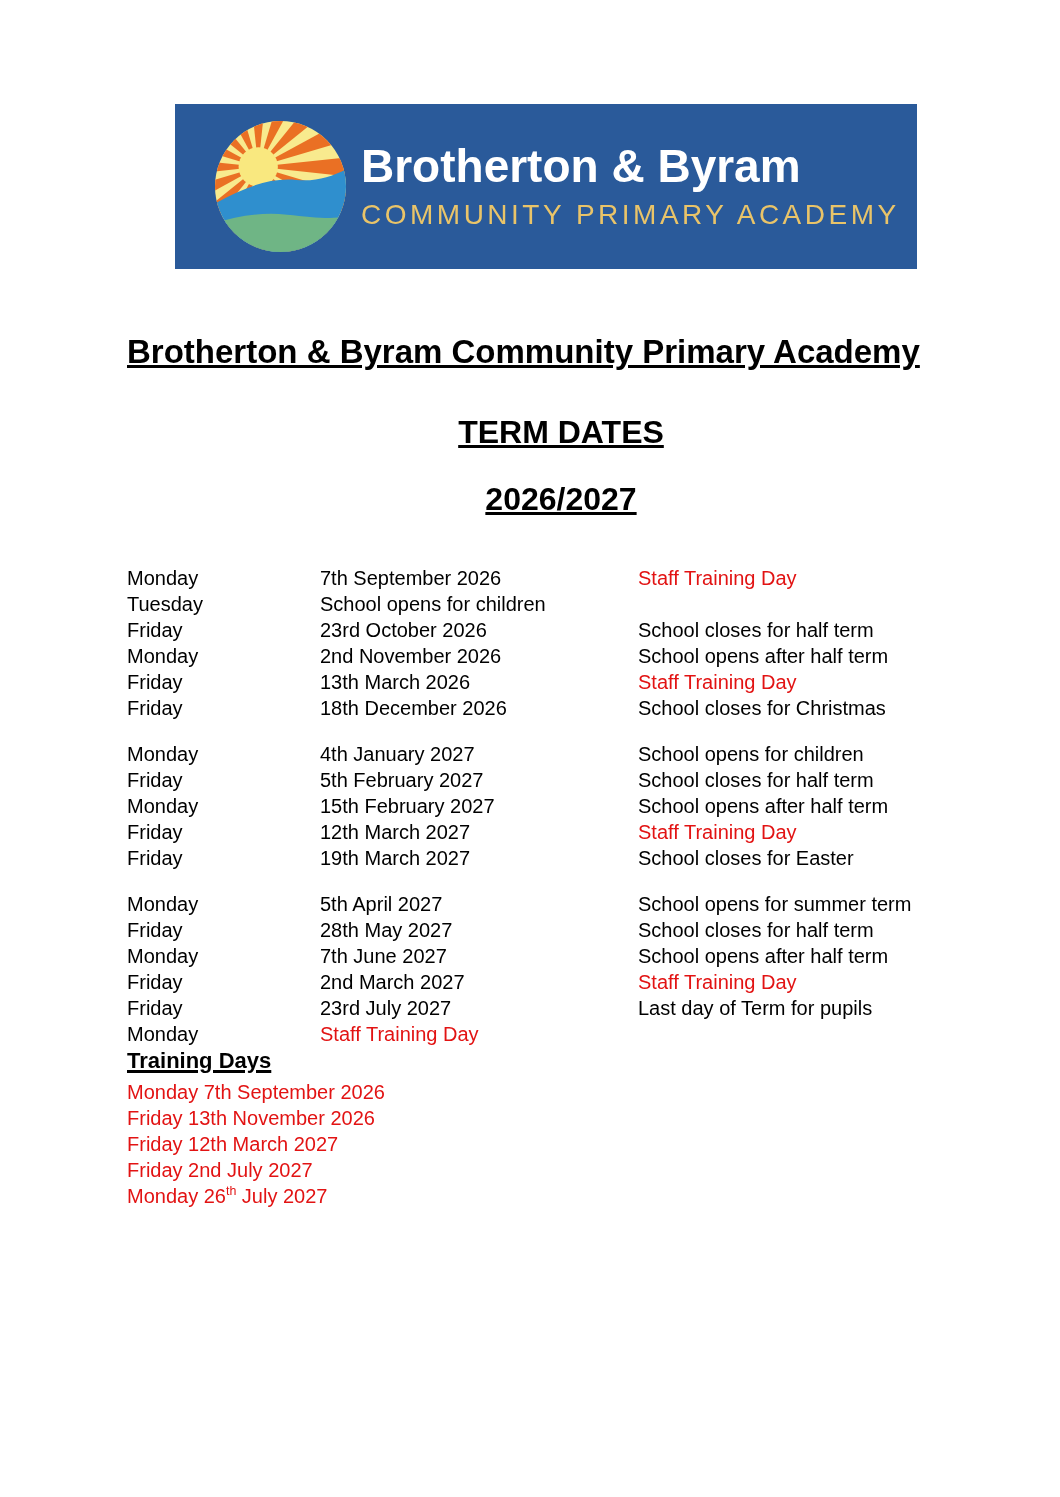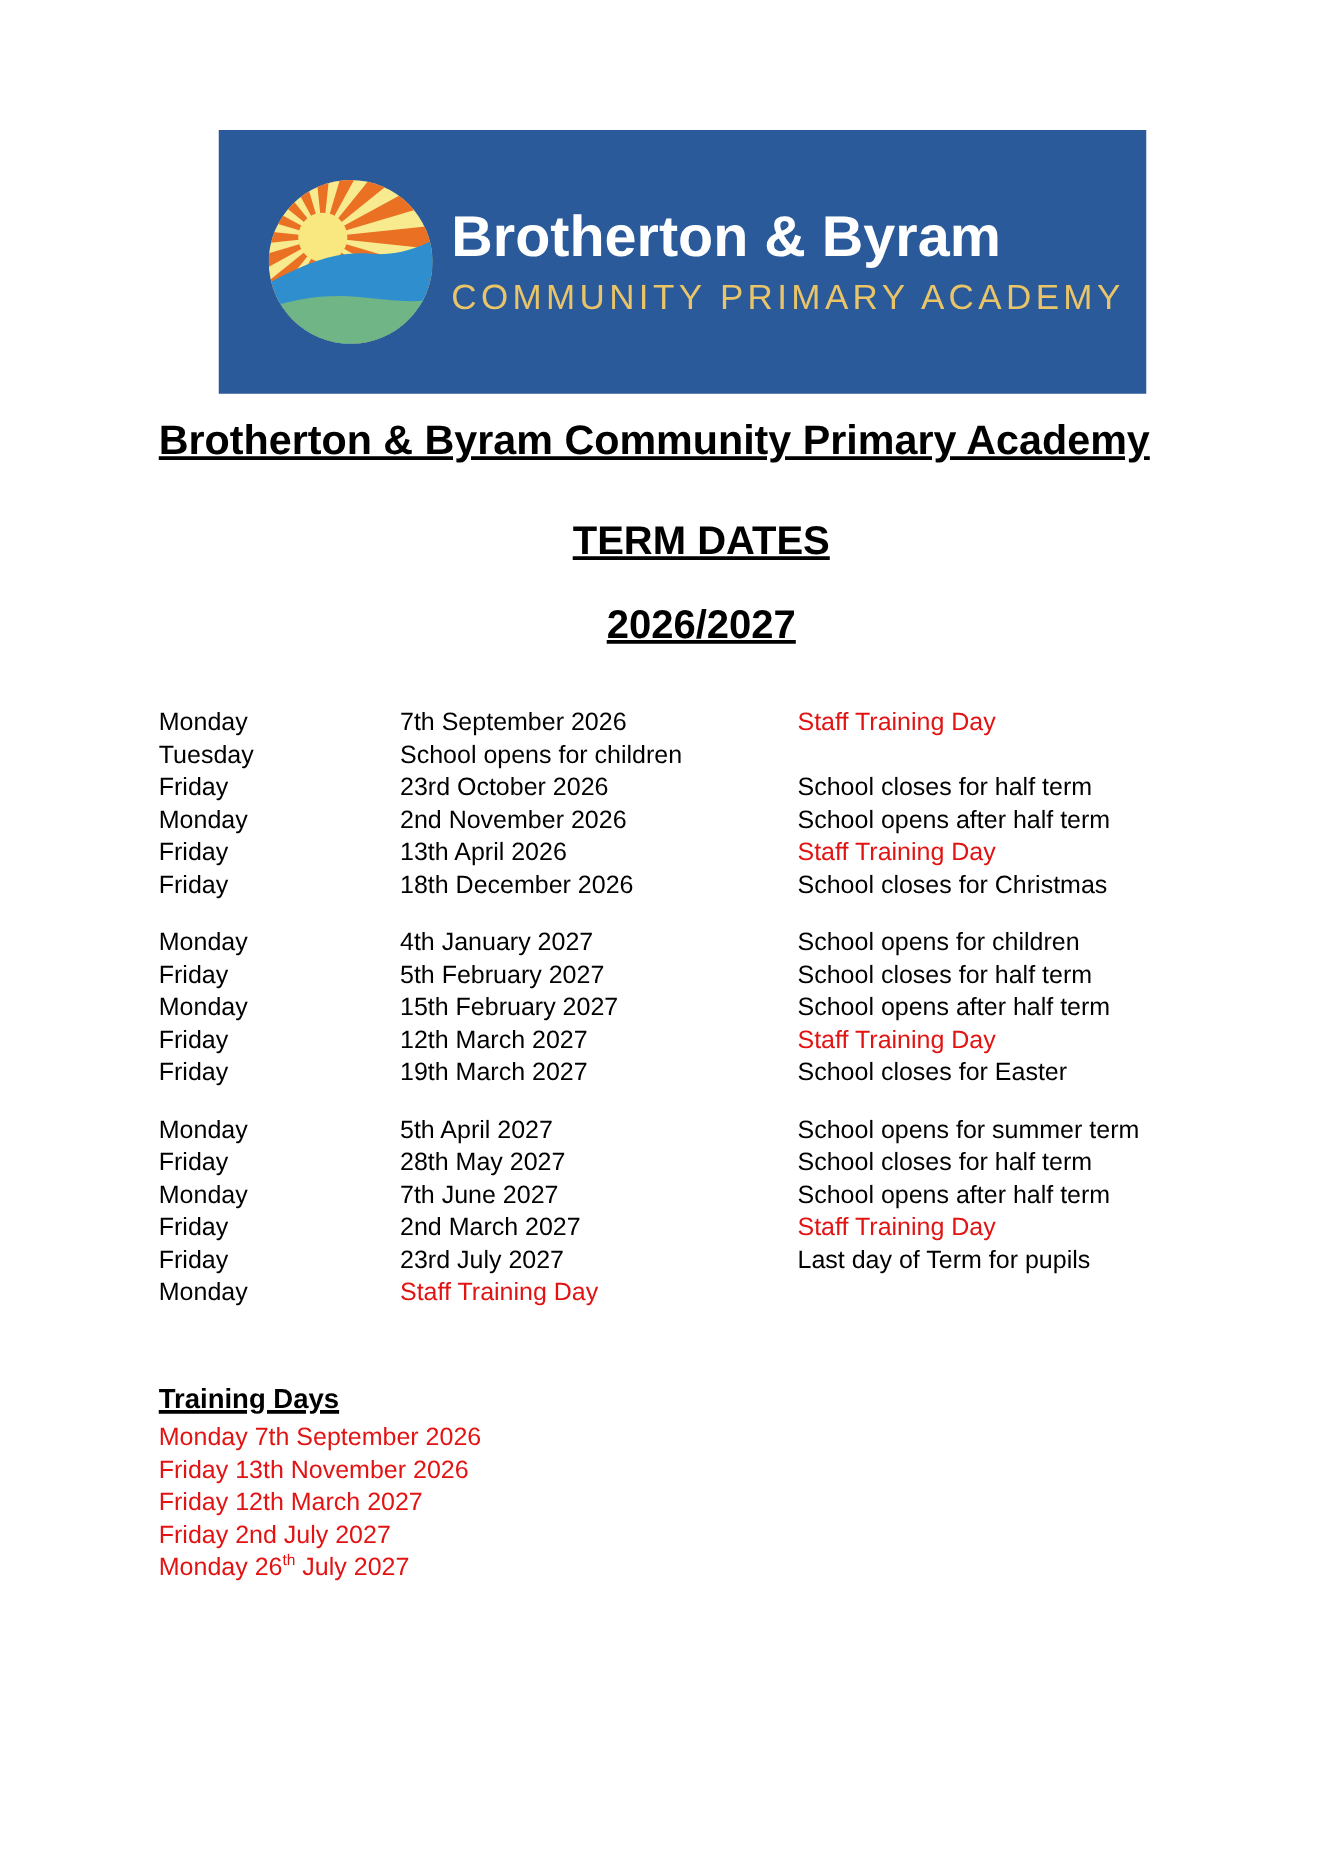--- a/index.html
+++ b/index.html
@@ -8,21 +8,21 @@
     font-family:"Liberation Sans", sans-serif;
     color:var(--text-black,#000);
     position:relative;
     overflow:hidden;
   }
   .page { position:relative; width:1060px; height:1497px; background:#fff; }
 
   
   .banner {
     position:absolute; left:175px; top:104px;
-    width:742px; height:211px;
+    width:742px; height:165px;
     background:var(--banner-blue,#2a5a9a);
     display:flex; align-items:center;
   }
   .logo { width:131px; height:131px; margin-left:40px; flex:none; display:block; }
   .logo-bg   { fill:var(--logo-yellow,#f8ea8e); }
   .ray       { fill:var(--logo-orange,#ea7024); }
   .sun-disc  { fill:var(--logo-sun,#f9e87f); }
   .wave-blue { fill:var(--logo-wave-blue,#2f8fce); }
   .hill-green{ fill:var(--logo-hill-green,#6fb585); }
   .banner-text { margin-left:15px; }
@@ -60,21 +60,21 @@
   .group:last-child { margin-bottom:0; }
   .row {
     display:grid;
     grid-template-columns:193px 318px 1fr;
     line-height:26px;
   }
   .red { color:var(--accent-red,#e21313); }
   sup { font-size:0.62em; vertical-align:super; line-height:0; }
 
   
-  .training { margin-top:58px; }
+  .training { }
   .training-heading {
     font-size:22px; font-weight:bold; line-height:28px;
     text-decoration:underline; text-decoration-thickness:3px;
     display:inline-block;
   }
   .training-list { margin-top:4px; }
   .training-item {
     font-size:20px; line-height:26px;
     color:var(--accent-red,#e21313);
   }
@@ -143,21 +143,21 @@
           <span>23rd October 2026</span>
           <span>School closes for half term</span>
         </div>
         <div class="row">
           <span>Monday</span>
           <span>2nd November 2026</span>
           <span>School opens after half term</span>
         </div>
         <div class="row">
           <span>Friday</span>
-          <span>13th April 2026</span>
+          <span>13th March 2026</span>
           <span class="red">Staff Training Day</span>
         </div>
         <div class="row">
           <span>Friday</span>
           <span>18th December 2026</span>
           <span>School closes for Christmas</span>
         </div>
       </div>
 
       <div class="group">

